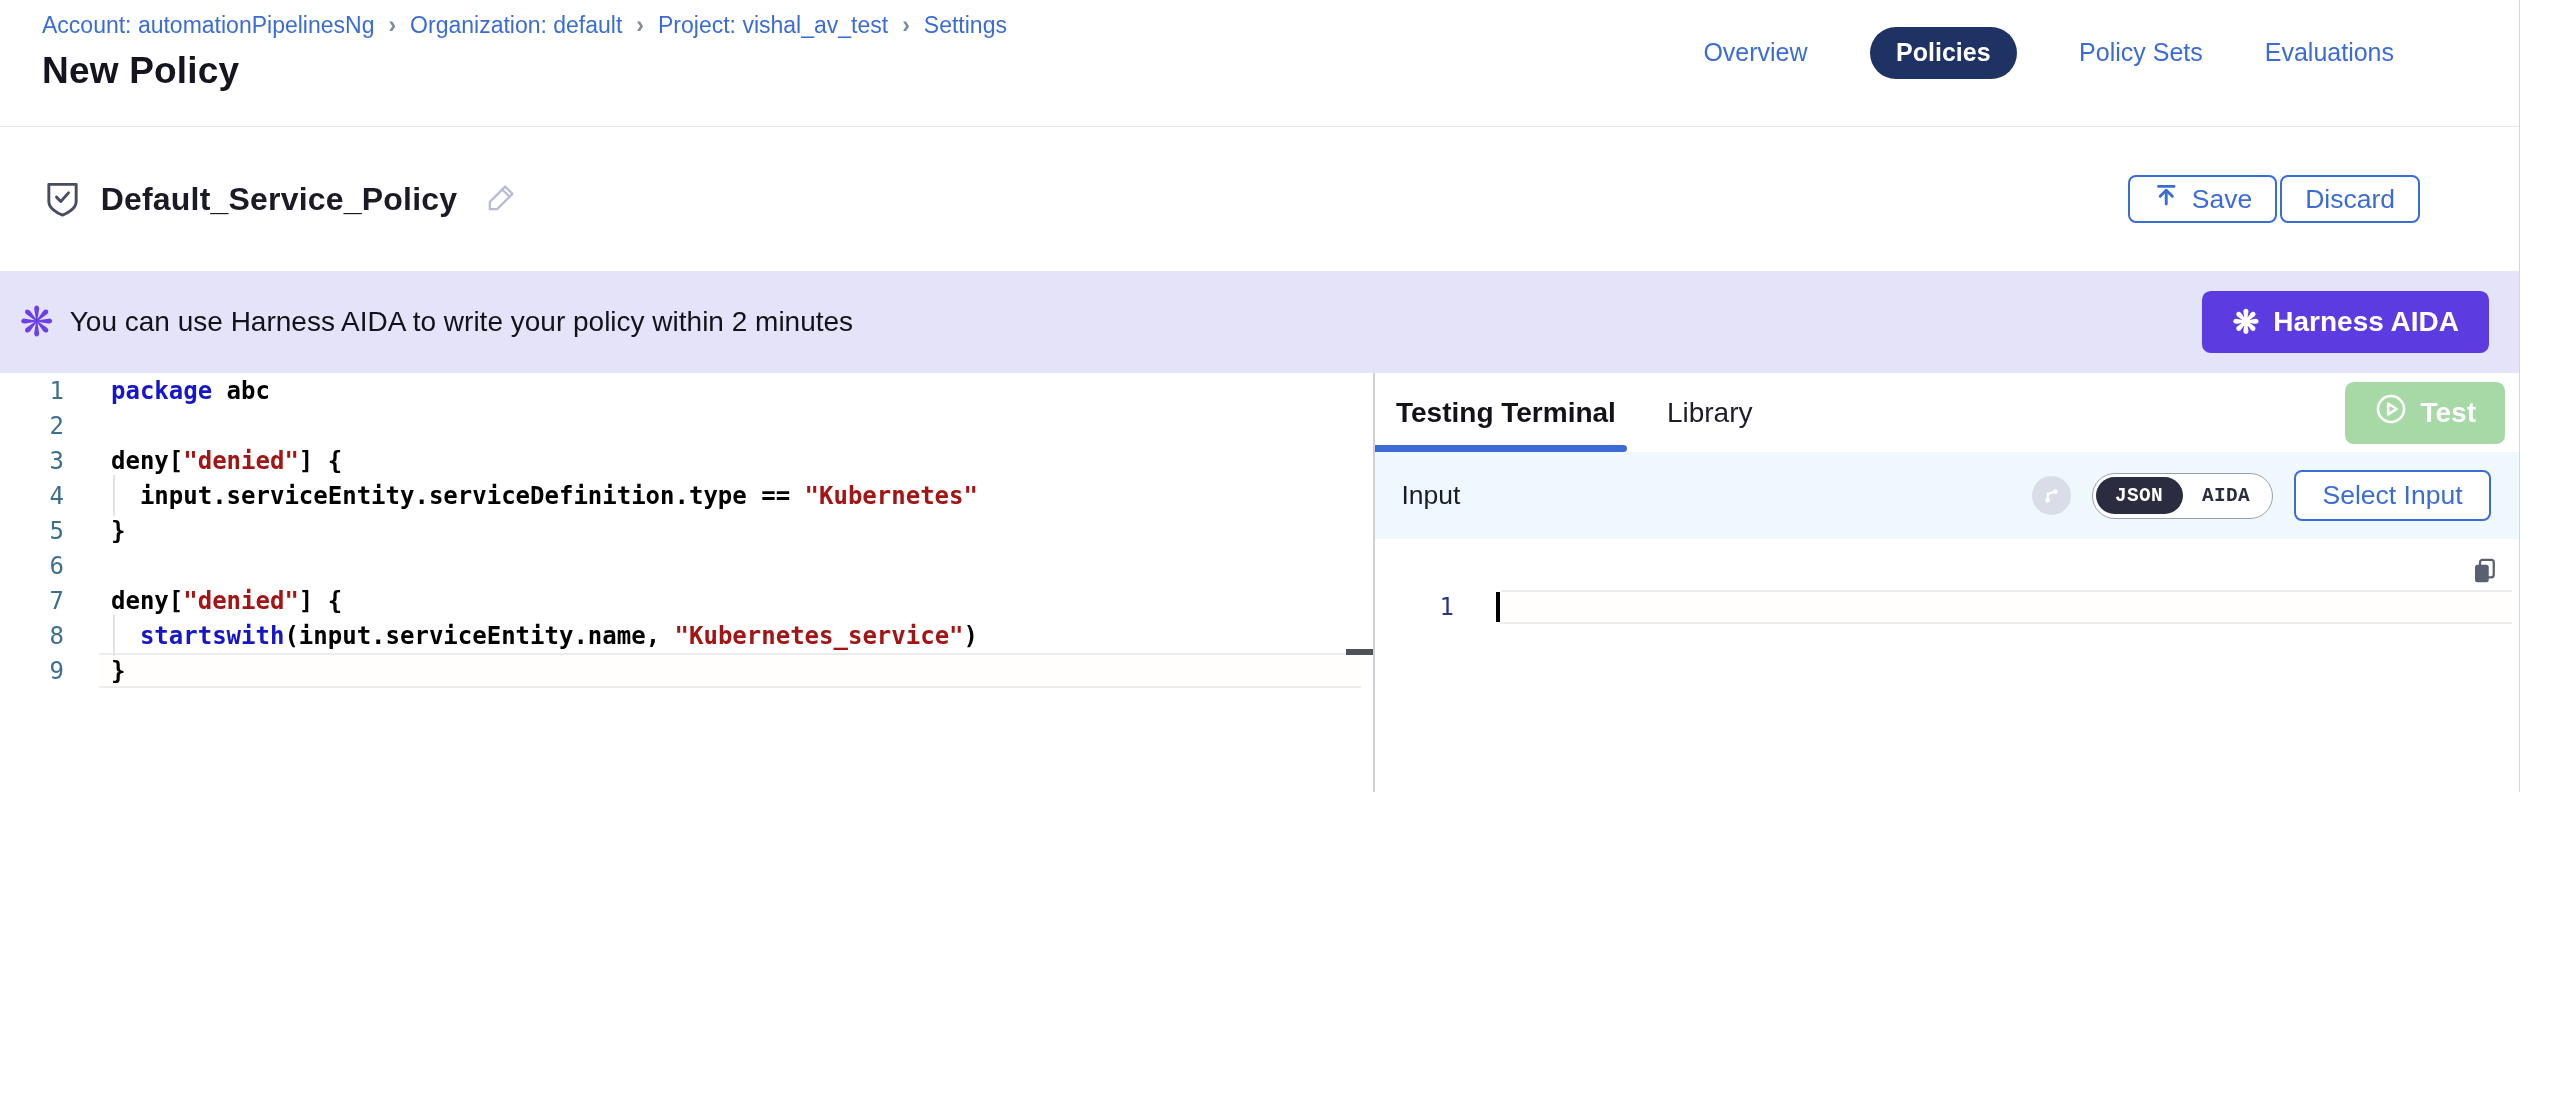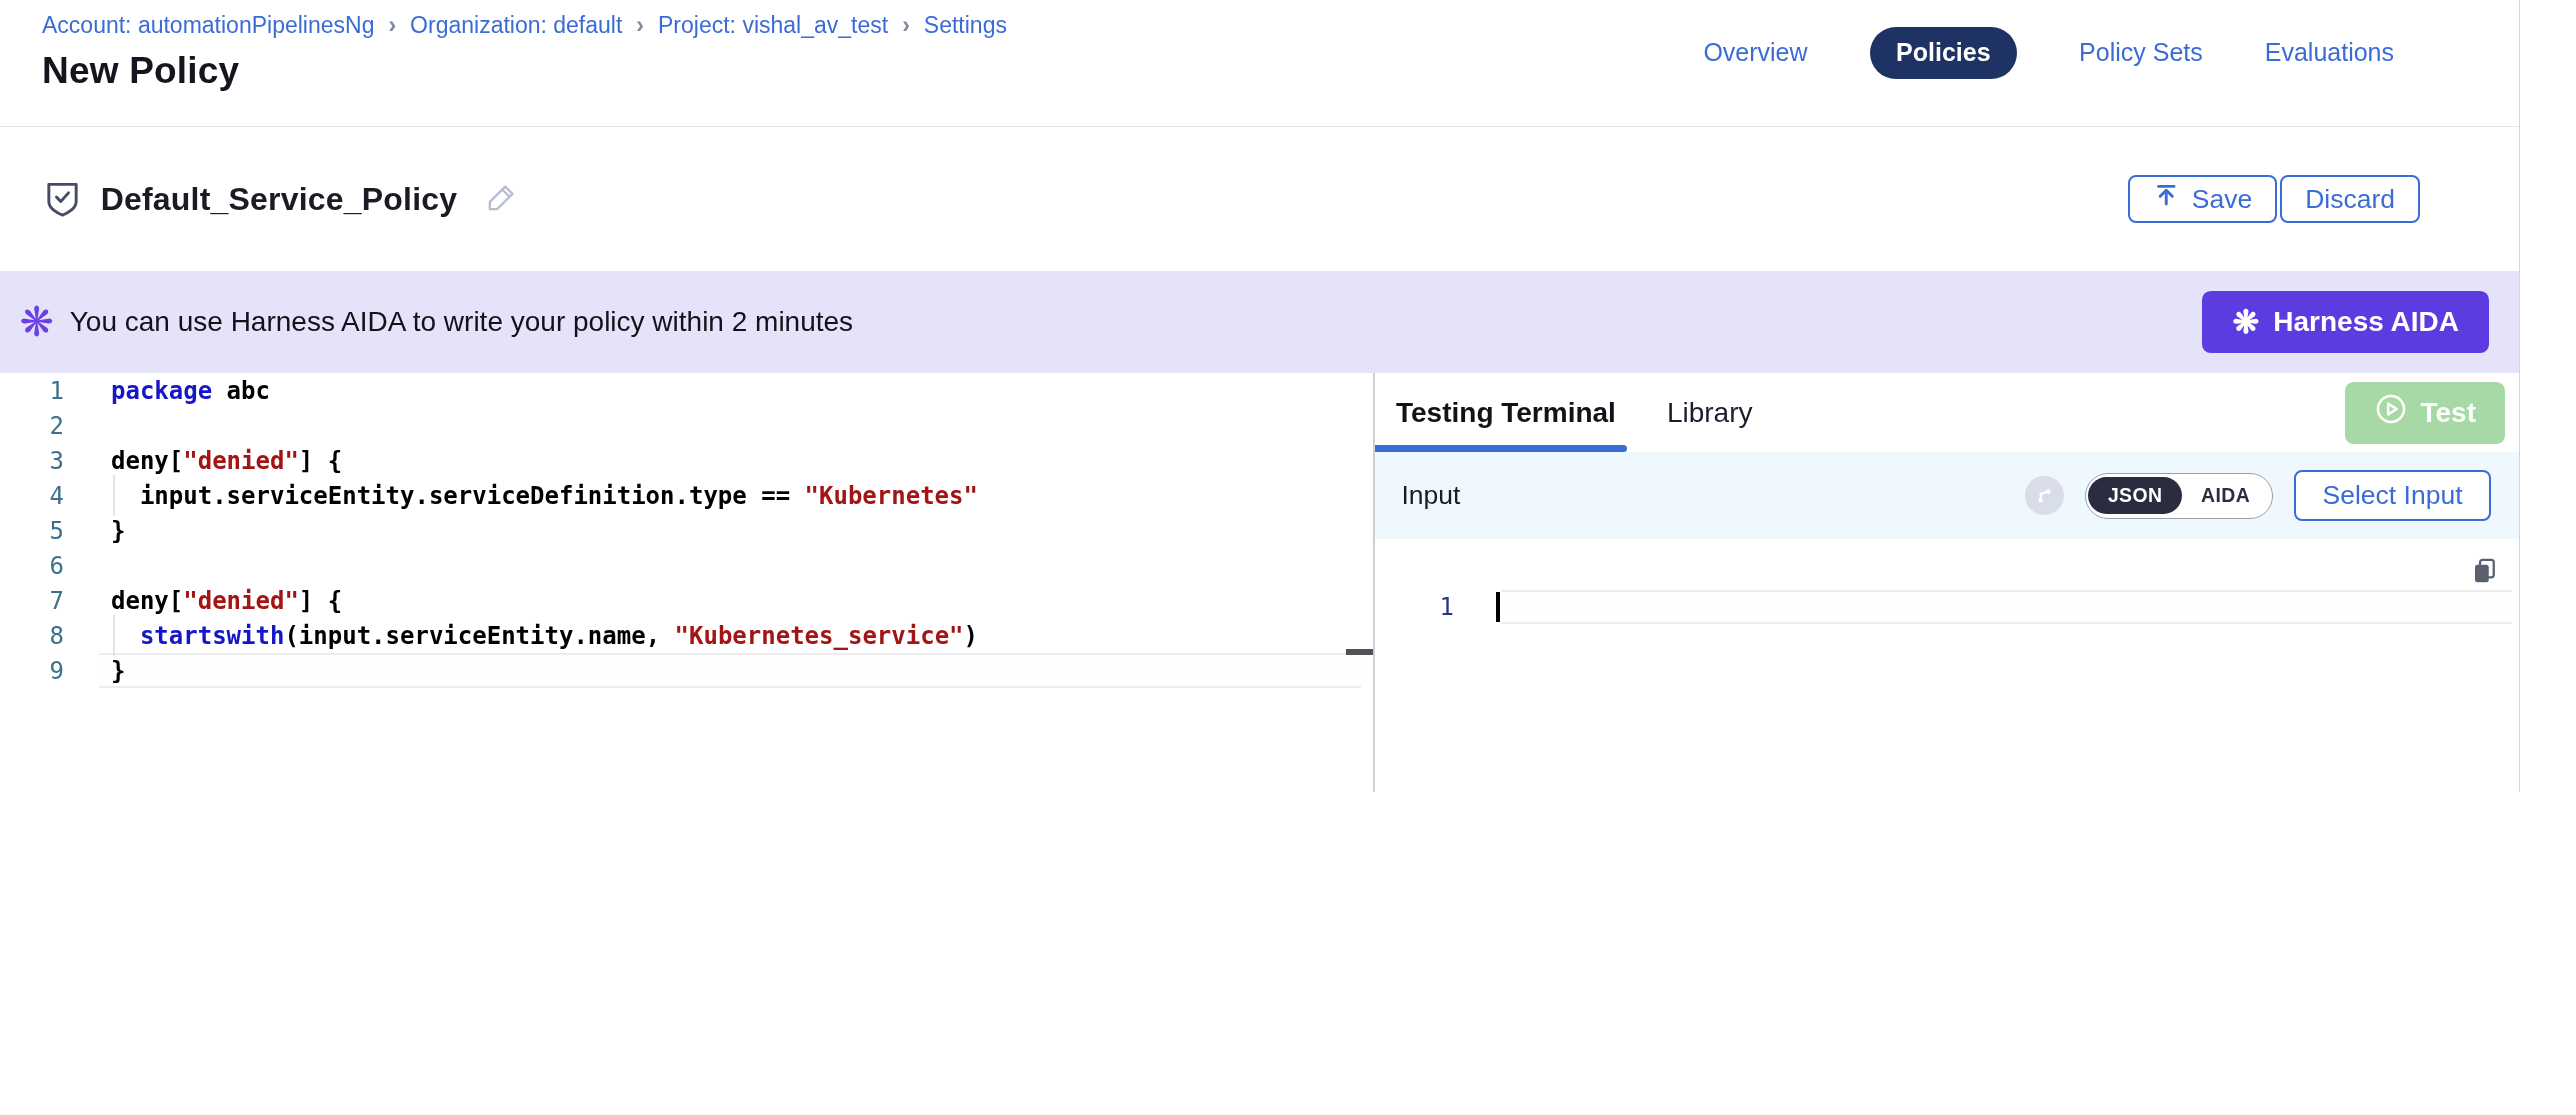--- a/index.html
+++ b/index.html
@@ -63,21 +63,21 @@
   .test-btn { margin-left:auto; margin-right:14px; display:flex; align-items:center; gap:12.4px; height:62px;
     padding:0 29px; background:#a6d9a6; color:#fff; font-size:28px; font-weight:bold; border:none;
     border-radius:8.8px; font-family:inherit; }
   .input-header { height:87px; background:#eef8fd; display:flex; align-items:center;
     padding:0 28px 0 26.5px; flex:none; }
   .input-label { font-size:26.5px; color:#1c1c28; }
   .input-tools { margin-left:auto; display:flex; align-items:center; gap:21px; }
   .branch-circle { width:39px; height:39px; border-radius:50%; background:#d9dde8; display:flex;
     align-items:center; justify-content:center; }
   .fmt-toggle { display:flex; align-items:center; background:#fff; border:1.8px solid #989fad;
-    border-radius:26.5px; height:46px; padding:2.6px; }
+    border-radius:26.5px; height:46px; padding:2.6px;font-family:Liberation Mono, monospace; }
   .tg-opt { height:37px; display:flex; align-items:center; padding:0 19.4px; border-radius:21px;
     font-size:19.4px; font-weight:bold; color:#2b2c3f; letter-spacing:0.4px; cursor:pointer; }
   .tg-opt.selected { background:#2b2c3f; color:#fff; }
   .select-input-btn { height:51px; padding:0 26.5px; background:#fff; border:2.2px solid #3b6cd6;
     border-radius:8px; color:#3b6cd6; font-size:26.5px; font-family:inherit; cursor:pointer; }
   .input-editor { flex:1; position:relative; font-family:"DejaVu Sans Mono", monospace; }
   .copy-icon { position:absolute; top:16px; right:19.4px; cursor:pointer; }
   .in-gutter { position:absolute; left:0; top:51px; width:79px; height:34px; line-height:34px;
     text-align:right; font-size:24px; color:#2a3580; }
   .in-curbox { position:absolute; left:126px; right:7px; top:51px; height:34px; background:#fffefd;

